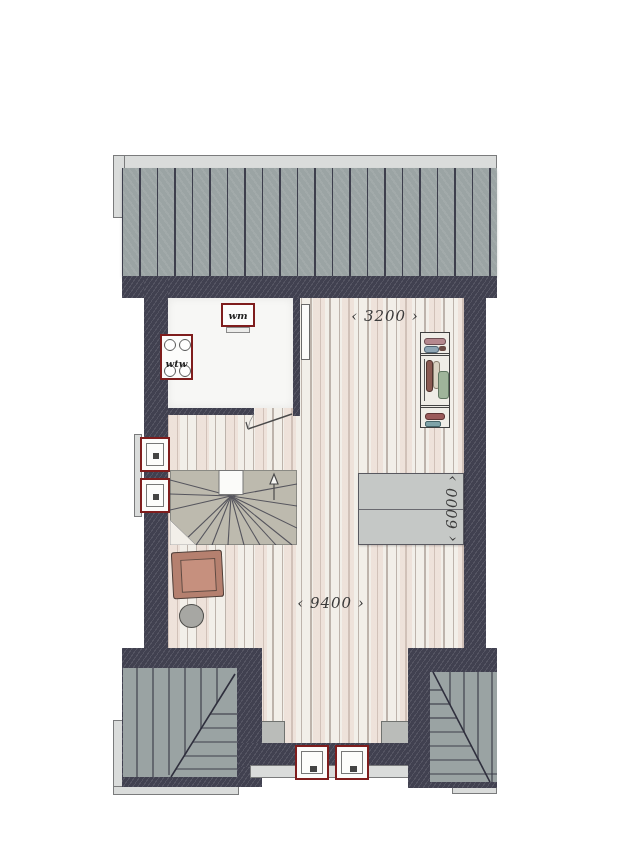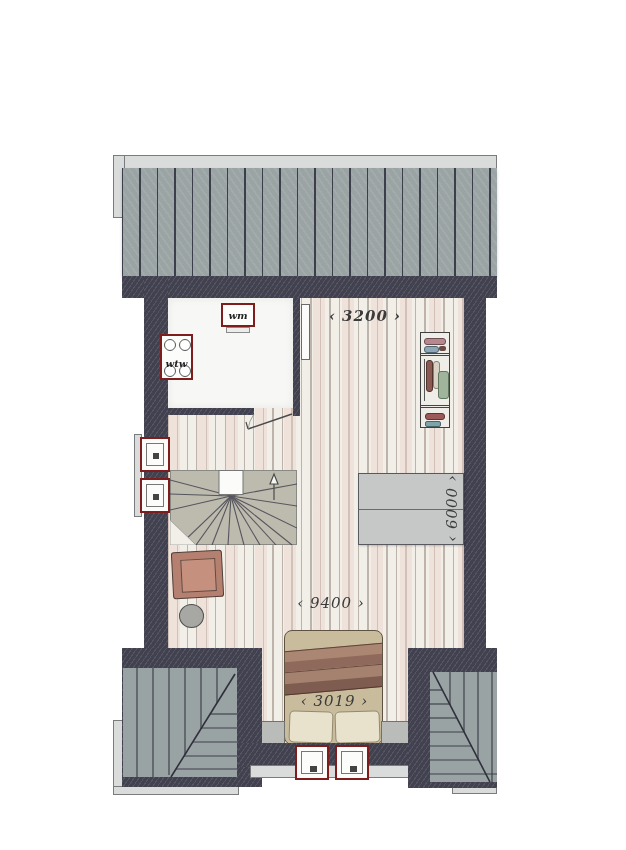--- a/index.html
+++ b/index.html
@@ -121,31 +121,20 @@
   <div class="abs whitebox" style="left:140px;top:478px;width:30px;height:35px;">
     <div class="abs" style="left:4px;top:4px;right:4px;bottom:4px;border:1px solid #777;"></div>
     <div class="abs" style="left:11px;top:14px;width:6px;height:6px;background:#444;"></div>
   </div>
 
   <div class="abs" style="left:172px;top:551px;width:51px;height:47px;background:#b5806f;border:1.5px solid #4f3e38;border-radius:3px;transform:rotate(-3deg);box-sizing:border-box;">
     <div class="abs" style="left:8px;top:7px;width:35px;height:33px;background:#c6907e;border:1px solid #5f4a42;box-sizing:border-box;"></div>
   </div>
   <div class="abs" style="left:179px;top:604px;width:25px;height:24px;background:#a7a7a3;border:1.5px solid #4f4f4c;border-radius:50%;box-sizing:border-box;"></div>
 
-  <div class="abs" style="left:284px;top:630px;width:99px;height:115px;background:#c8bc9d;border:1.5px solid #5e5342;border-radius:8px;box-sizing:border-box;overflow:hidden;">
-    <div class="abs" style="left:-8px;top:16px;width:115px;height:46px;transform:rotate(-5deg);">
-      <div class="abs" style="left:0;top:0;width:100%;height:11px;background:#ab8773;border-top:1px solid #5e4438;"></div>
-      <div class="abs" style="left:0;top:11px;width:100%;height:10px;background:#8f6a5c;"></div>
-      <div class="abs" style="left:0;top:21px;width:100%;height:12px;background:#a5816f;border-top:1px solid #6b4d41;"></div>
-      <div class="abs" style="left:0;top:33px;width:100%;height:10px;background:#7e5c50;border-bottom:1px solid #54382f;"></div>
-    </div>
-    <div class="abs dim" style="left:0;top:60px;width:99px;">‹ 3019 ›</div>
-    <div class="abs" style="left:4px;top:80px;width:44px;height:32px;background:#e8e1cc;border:1px solid #93896f;border-radius:5px;transform:rotate(2deg);box-sizing:border-box;"></div>
-    <div class="abs" style="left:50px;top:80px;width:45px;height:32px;background:#e8e1cc;border:1px solid #93896f;border-radius:5px;transform:rotate(-2deg);box-sizing:border-box;"></div>
-  </div>
 
   <div class="abs" style="left:261px;top:721px;width:24px;height:24px;background:#babcb9;border:1px solid #70726f;box-sizing:border-box;"></div>
   <div class="abs" style="left:381px;top:721px;width:28px;height:24px;background:#babcb9;border:1px solid #70726f;box-sizing:border-box;"></div>
 
   <div class="abs wall" style="left:122px;top:648px;width:140px;height:139px;"></div>
   <svg class="abs" style="left:123px;top:668px;" width="114" height="109" viewBox="0 0 114 109">
     <rect x="0" y="0" width="114" height="109" fill="#9aa3a3"></rect>
     <g stroke="#2f2f3d" stroke-width="1.2" opacity="0.85">
       <line x1="14" y1="0" x2="14" y2="109"></line>
       <line x1="30" y1="0" x2="30" y2="109"></line>
@@ -191,17 +180,17 @@
     </g>
     <line x1="3" y1="0" x2="60" y2="110" stroke="#2f2f3d" stroke-width="1.6"></line>
   </svg>
 
   <svg class="abs" style="left:0;top:0;pointer-events:none;" width="626" height="850" viewBox="0 0 626 850">
     <line x1="292" y1="414" x2="248" y2="429" stroke="#4a4a4a" stroke-width="1.5"></line>
     <line x1="248" y1="429" x2="246" y2="422" stroke="#4a4a4a" stroke-width="1.2"></line>
     <path d="M254,414 Q249,421 248,429" fill="none" stroke="#8a8a8a" stroke-width="0.8"></path>
   </svg>
 
-  <div class="abs dim" style="left:320px;top:306px;width:90px;font-weight:bold;">‹ 3200 ›</div>
+  <div class="abs dim" style="left:340px;top:306px;width:90px;">‹ 3200 ›</div>
   <div class="abs dim" style="left:416px;top:498px;width:72px;transform:rotate(-90deg);">‹ 6000 ›</div>
   <div class="abs dim" style="left:286px;top:593px;width:90px;">‹ 9400 ›</div>
 
 </div>
 
 </body></html>

